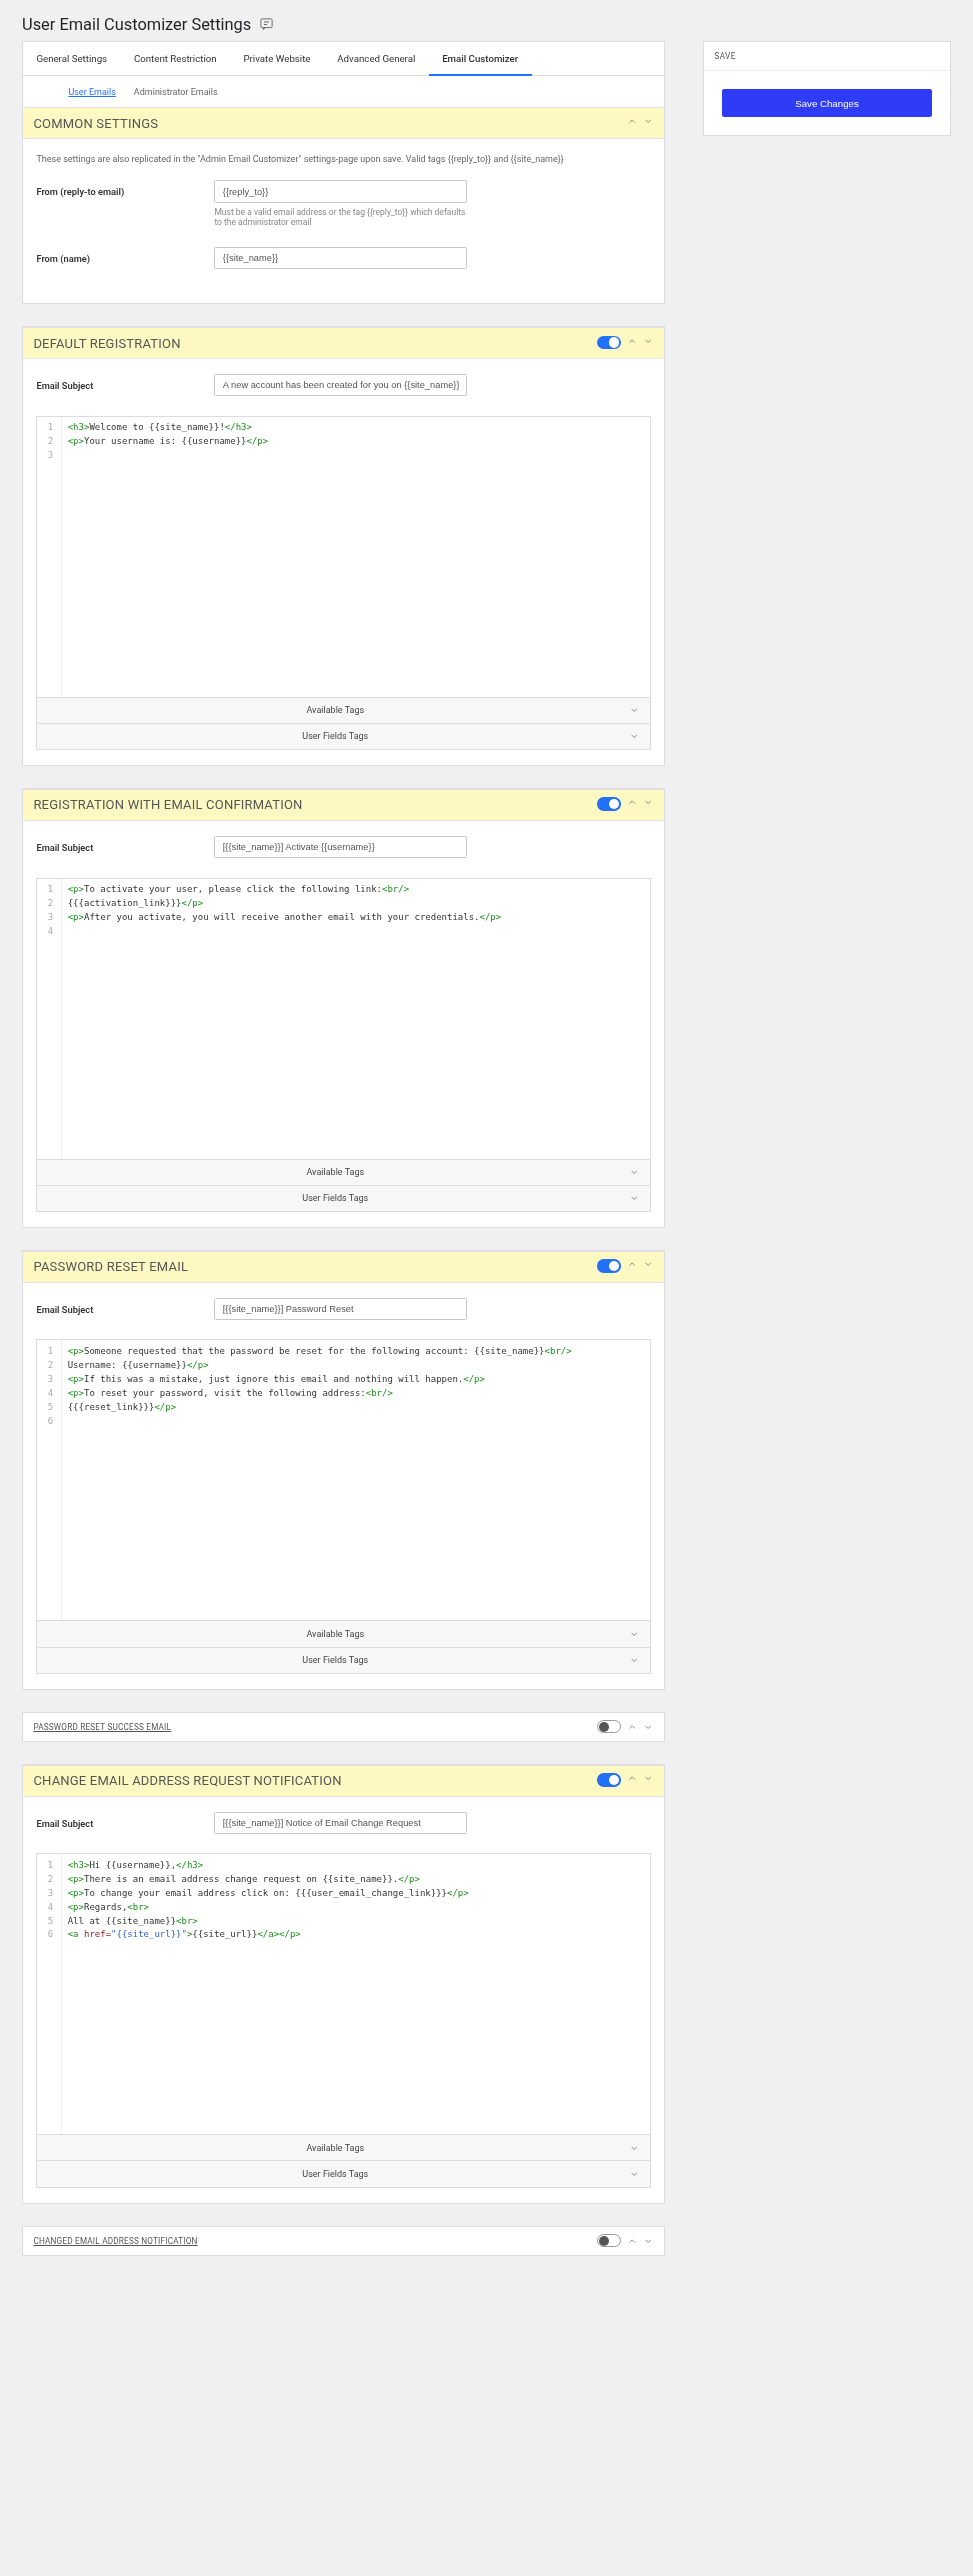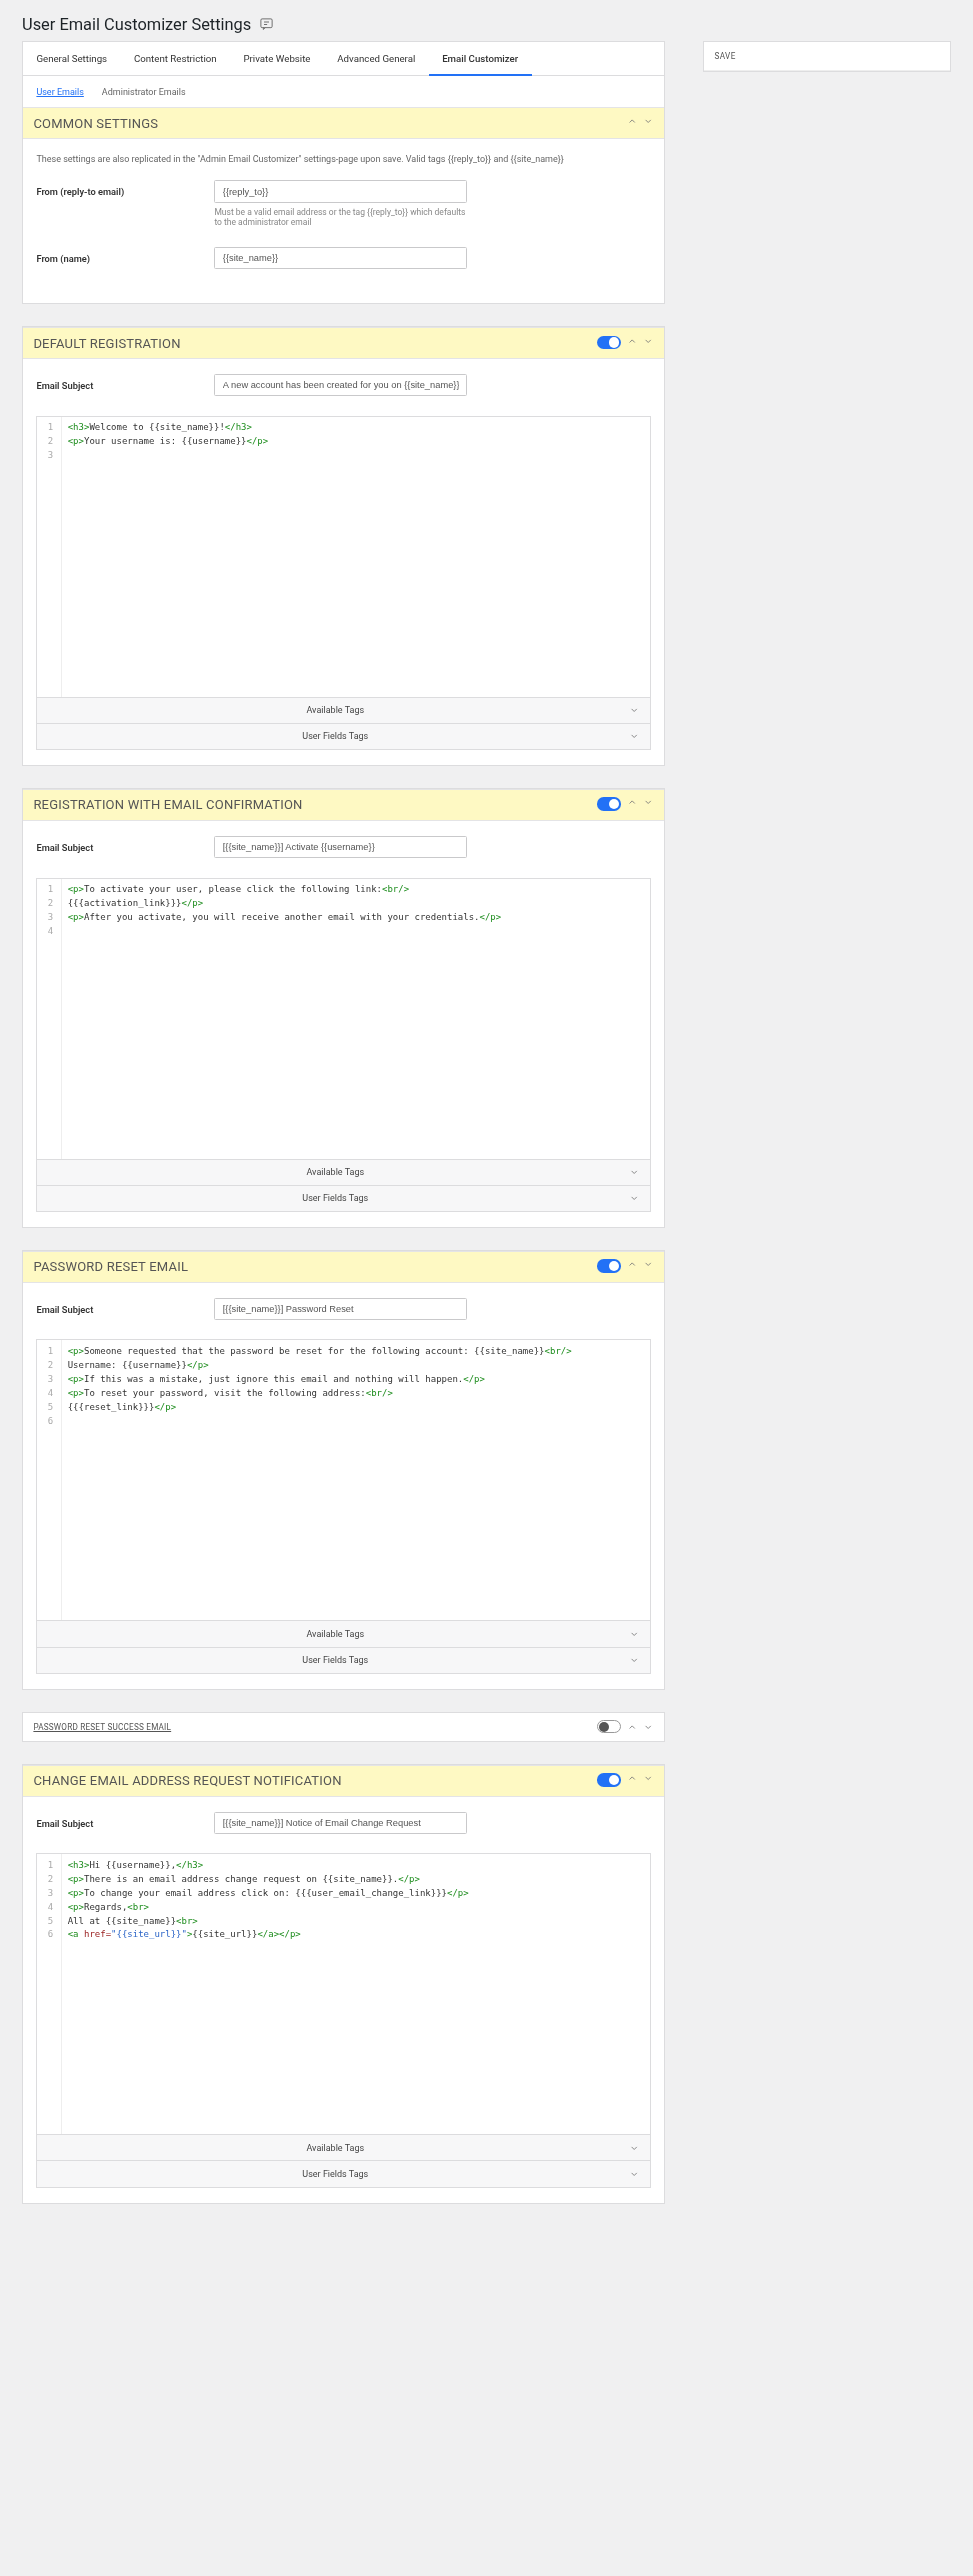--- a/index.html
+++ b/index.html
@@ -55,20 +55,21 @@
   .tab.active {
     border-bottom: 2.2px solid #2271f6;
     font-weight: 500;
     margin-bottom: -0.7px;
   }
   .subtabs {
     display: flex;
     padding: 7.4px 13.4px;
     gap: 18px;
     font-size: 9px;
+    margin-left: 32px;
   }
   .subtab {
     color: #666;
     cursor: pointer;
     padding: 3px 0;
   }
   .subtab.active {
     color: #2271f6;
     text-decoration: underline;
   }
@@ -475,22 +476,35 @@
           </div>
           <div class="tagrow">
             <span class="tlabel">User Fields Tags</span>
             <svg class="chev" viewBox="0 0 24 24">
               <polyline points="6 9 12 15 18 9"></polyline>
             </svg>
           </div>
         </div>
       </div>
 
+    <div class="section-only-head" style="margin-bottom:0">
+      <span class="title">CHANGED EMAIL ADDRESS NOTIFICATION</span>
+      <div class="toggle off"></div>
+      <svg class="chev" viewBox="0 0 24 24">
+          <polyline points="6 15 12 9 18 15"></polyline>
+        </svg>
+      <svg class="chev" viewBox="0 0 24 24">
+          <polyline points="6 9 12 15 18 9"></polyline>
+        </svg>
+    </div>
 
   </div>
 
   <div class="side-col">
     <div class="panel save-panel">
       <div class="head">SAVE</div>
+      <div class="body">
+        <button class="save-btn">Save Changes</button>
+      </div>
     </div>
   </div>
 </div>
 
 
 </body></html>

